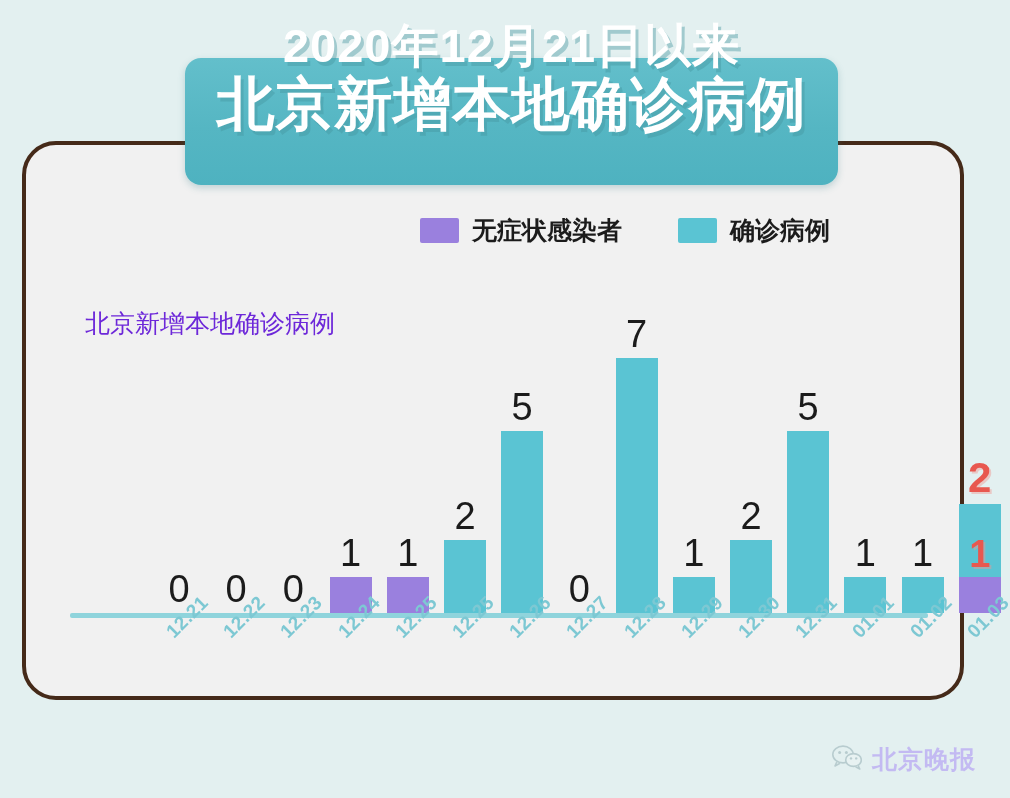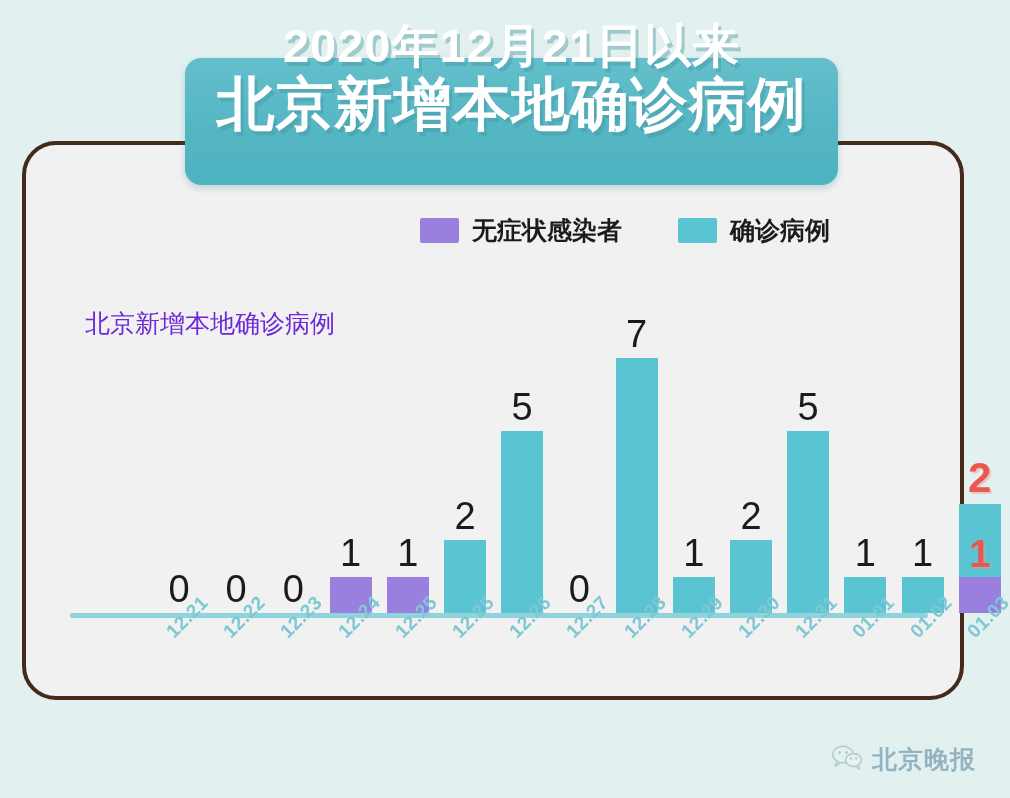--- a/index.html
+++ b/index.html
@@ -98,21 +98,21 @@
     transform: rotate(-45deg); transform-origin: left top;
     white-space: nowrap; letter-spacing: .5px;
   }
 
   
   #watermark {
     position: absolute; right: 34px; bottom: 22px;
     display: flex; align-items: center; gap: 10px;
     opacity: .36;
   }
-  #wm-label { font-size: 25px; color: #0c4a6e; font-weight: bold; letter-spacing: 1px; }
+  #wm-label { font-size: 25px; color: #8b5cf6; font-weight: bold; letter-spacing: 1px; }
 </style>
 </head>
 <body>
 
 <div id="stage">
 
   <div id="card"></div>
 
   <div id="title-banner"></div>
   <div id="title-text">

